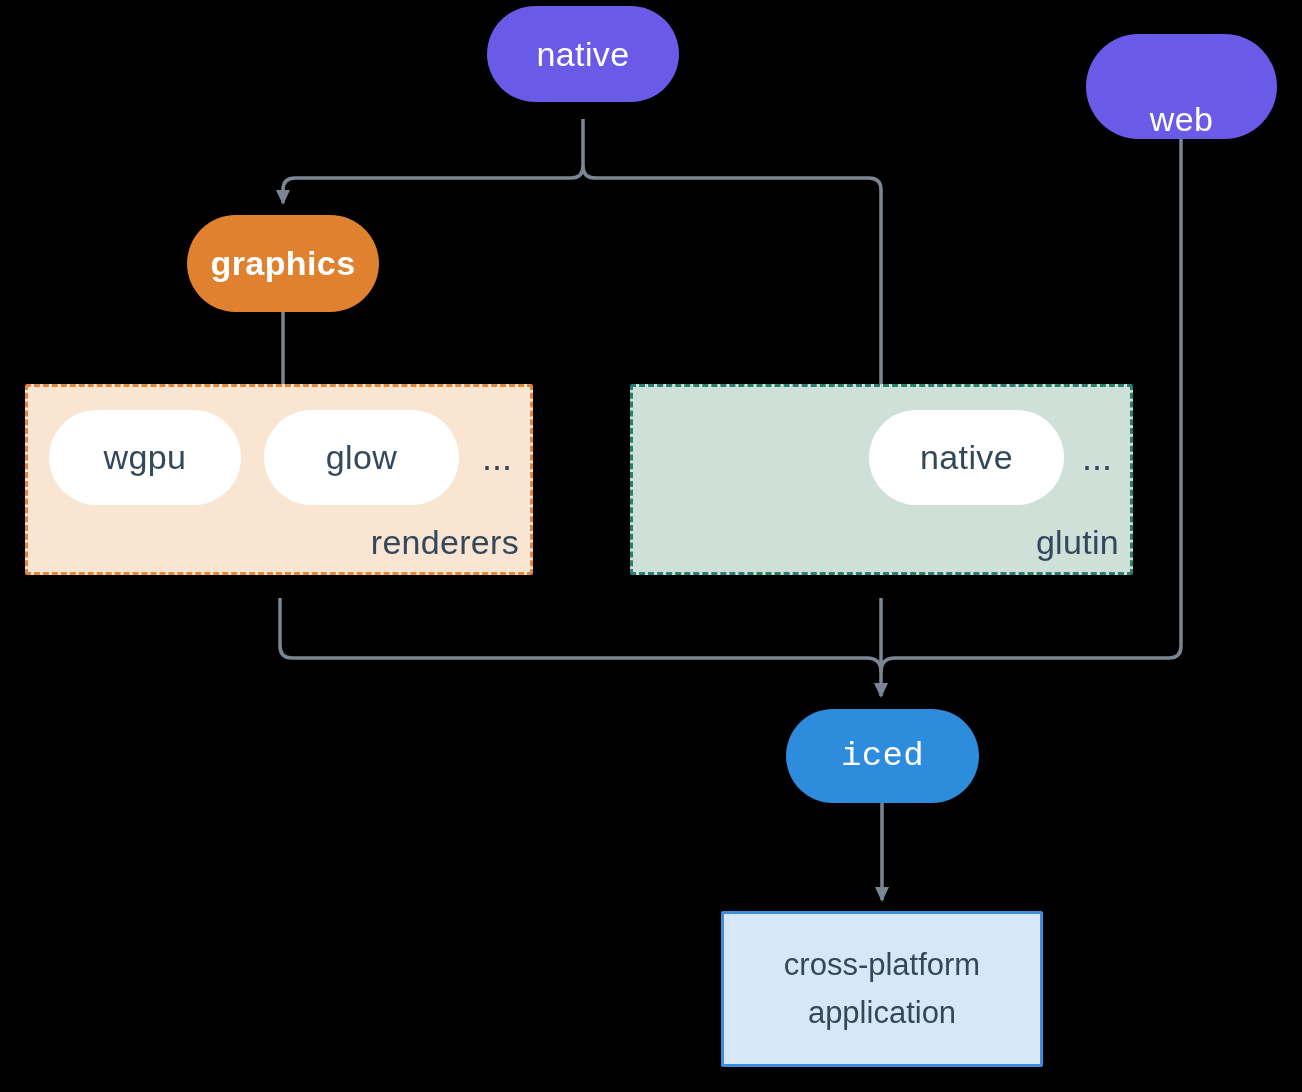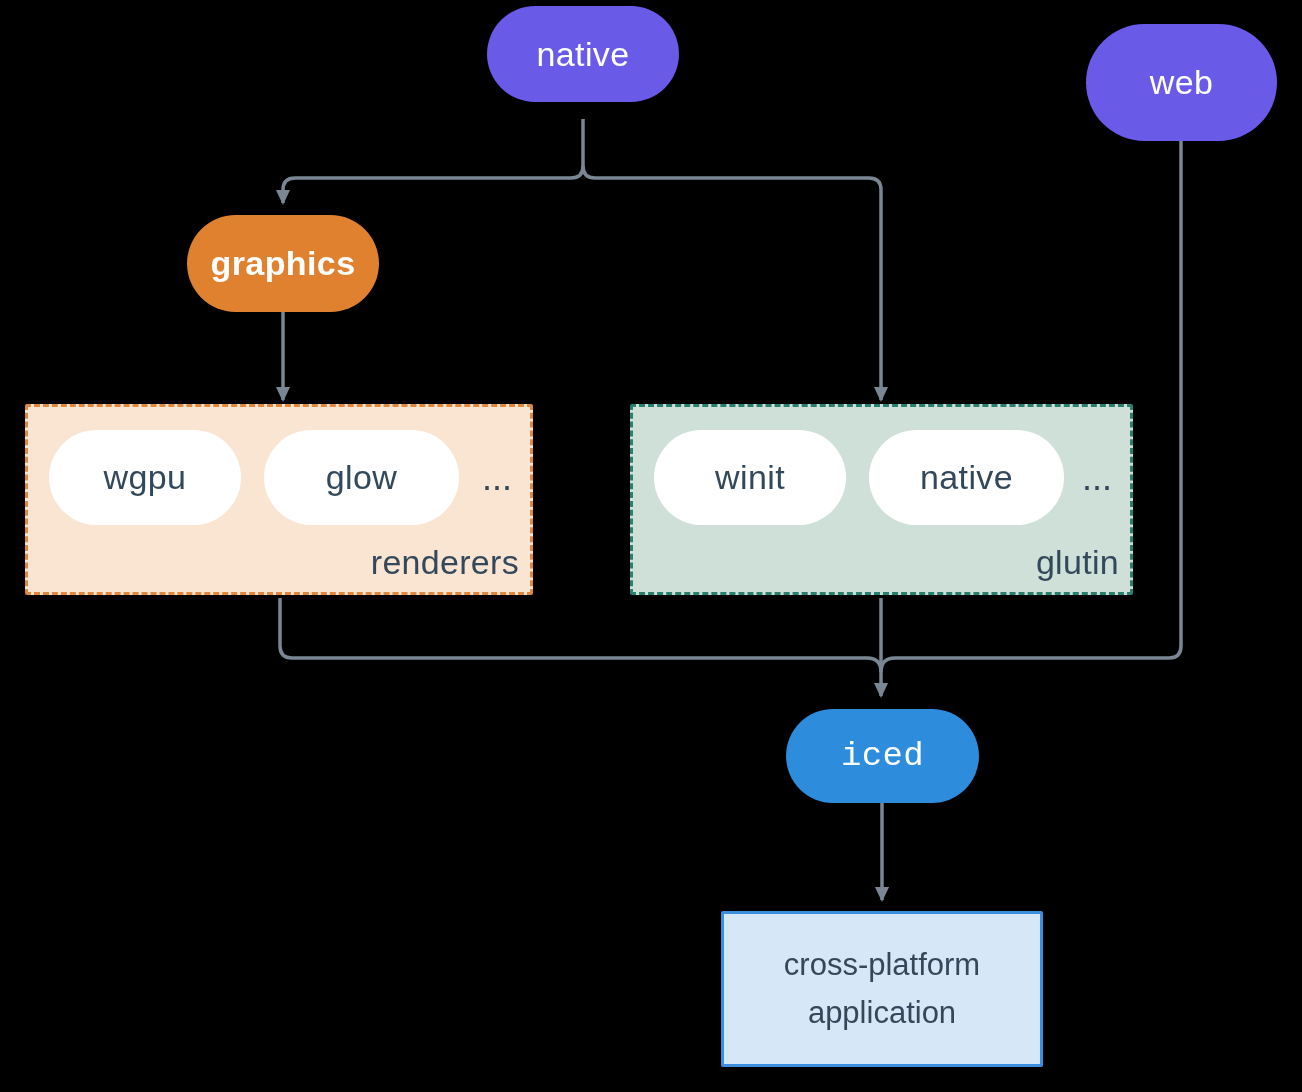--- a/index.html
+++ b/index.html
@@ -44,27 +44,27 @@
 
   .pill {
     position: absolute;
     border-radius: 60px;
     display: flex; align-items: center; justify-content: center;
     font-size: 34px;
     letter-spacing: 0.4px;
     white-space: nowrap;
   }
   .pill-native  { left: 487px; top: 6px;  width: 192px; height: 96px; background: var(--node_purple); color: var(--text_light); }
-  .pill-web     { left: 1086px; top: 24px; width: 191px; height: 117px; background: var(--node_purple); color: var(--text_light); }
+  .pill-web     { left: 1086px; top: 34px; width: 191px; height: 105px; background: var(--node_purple); color: var(--text_light); align-items: flex-end; }
   .pill-graphics{ left: 187px; top: 215px; width: 192px; height: 97px; background: var(--node_orange); color: var(--text_light); font-weight: bold; }
   .pill-iced    { left: 786px; top: 709px; width: 193px; height: 94px; background: var(--node_blue);   color: var(--text_light); font-family: Liberation Mono, monospace; }
 
   .group {
     position: absolute;
-    top: 404px; height: 191px;
+    top: 384px; height: 191px;
     border-radius: 2px;
   }
   .group-renderers {
     left: 25px; width: 508px;
     background: var(--renderers_bg);
     border: 3px dashed var(--renderers_border);
   }
   .group-shells {
     left: 630px; width: 503px;
     background: var(--shells_bg);
@@ -143,23 +143,20 @@
       <span>wgpu</span>
     </div>
     <div class="pill gpill-2">
       <span>glow</span>
     </div>
     <span class="ellipsis">...</span>
     <span class="group-label">renderers</span>
   </div>
 
   <div class="group group-shells">
-    <div class="pill gpill-1">
-      <span>winit</span>
-    </div>
     <div class="pill gpill-2">
       <span>native</span>
     </div>
     <span class="ellipsis">...</span>
     <span class="group-label">glutin</span>
   </div>
 
   <div class="pill pill-iced">
     <span>iced</span>
   </div>

